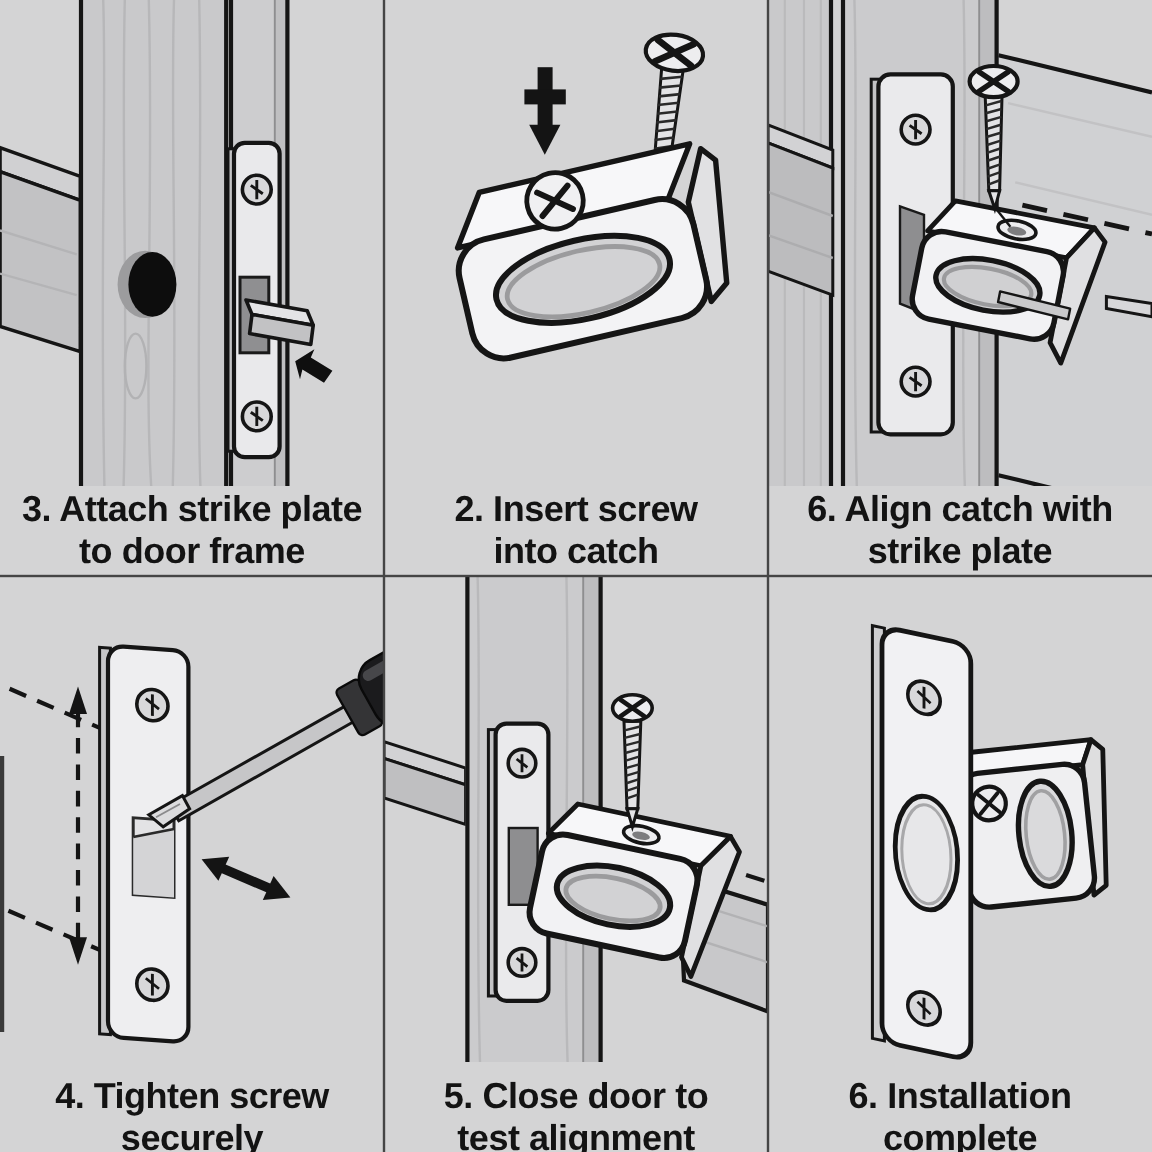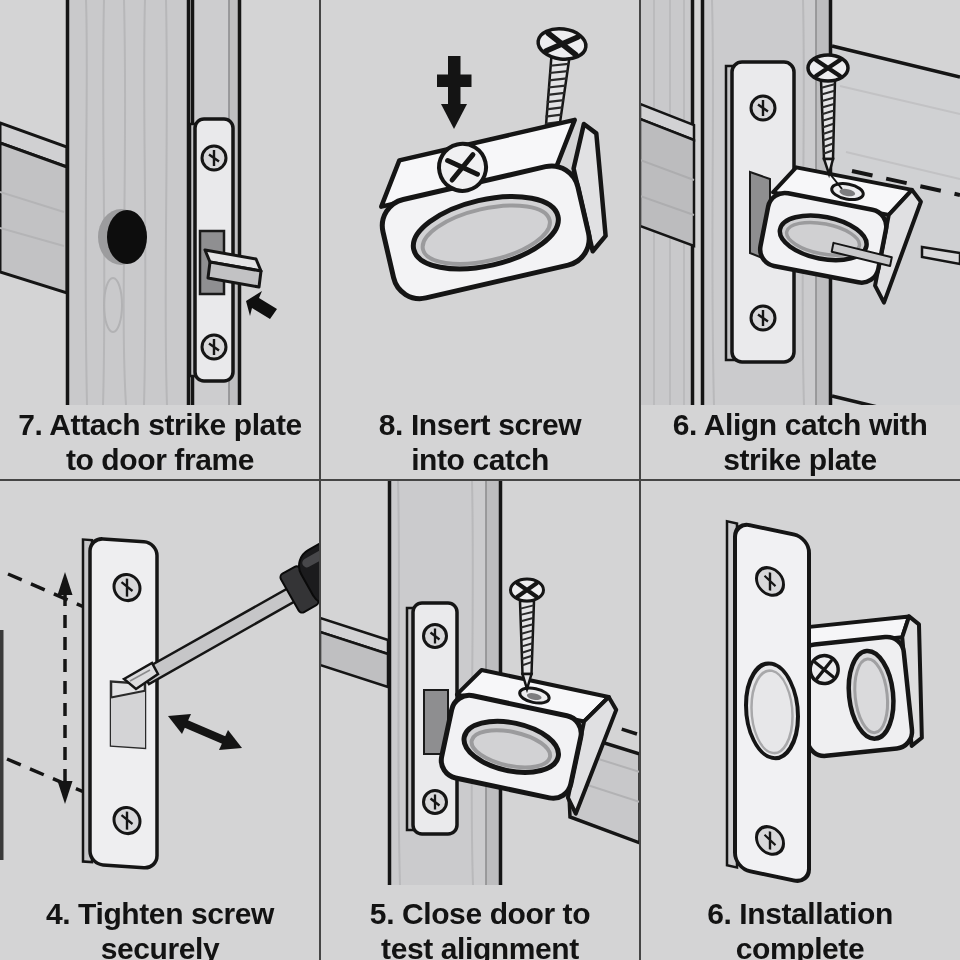--- a/index.html
+++ b/index.html
@@ -60,21 +60,21 @@
         <circle cx="214" cy="347" r="12" fill="#d8d8da" stroke="#151515" stroke-width="3"></circle>
         <path d="M214,339 L214,355 M209,343.5 L219,350.5" stroke="#151515" stroke-width="2.4"></path>
       </g>
       <rect x="200" y="231" width="24" height="63" fill="#8f8f91" stroke="#1a1a1a" stroke-width="2.5"></rect>
       <g stroke-linejoin="round">
         <polygon points="205,250 256,259 261,271 210,262" fill="#e4e4e6" stroke="#151515" stroke-width="3"></polygon>
         <polygon points="210,262 261,271 259,287 208,278" fill="#c2c2c4" stroke="#151515" stroke-width="3"></polygon>
       </g>
       <path d="M246,301 L262,291 L259,298 L277,309 L270,319 L252,308 L250,316 Z" fill="#0f0f0f"></path>
     </svg>
-    <div class="caption">7. Attach strike plate
+    <div class="caption">3. Attach strike plate
 to door frame</div>
   </div>
 
   <div class="cell row-top">
     <svg class="art" viewBox="0 0 320 405">
       <g fill="#141414">
         <rect x="128" y="56" width="12.5" height="50"></rect>
         <rect x="117" y="74.5" width="34.5" height="12.5"></rect>
         <polygon points="121,104 147,104 134,129"></polygon>
       </g>
@@ -90,21 +90,21 @@
         <polygon points="258,213 278,172 288,184 274,286 258,298" fill="#e1e1e3" stroke="#151515" stroke-width="4.5"></polygon>
         <rect x="58" y="205" width="200" height="101" rx="27" fill="#f3f3f5" stroke="#151515" stroke-width="5"></rect>
         <ellipse cx="158" cy="256" rx="74" ry="33" fill="#d2d2d4" stroke="#151515" stroke-width="5"></ellipse>
         <ellipse cx="158" cy="258" rx="65" ry="26" fill="none" stroke="#9b9b9d" stroke-width="4"></ellipse>
         <g>
           <circle cx="150" cy="187" r="23.5" fill="#f0f0f2" stroke="#151515" stroke-width="4"></circle>
           <path d="M137,177 L163,197 M163,177 L137,197" stroke="#151515" stroke-width="5" stroke-linecap="round"></path>
         </g>
       </g>
     </svg>
-    <div class="caption">8. Insert screw
+    <div class="caption">2. Insert screw
 into catch</div>
   </div>
 
   <div class="cell row-top">
     <svg class="art" viewBox="0 0 320 405">
       <g>
         <polygon points="192,46 320,77 320,405 192,405" fill="#d0d1d3"></polygon>
         <path d="M200,86 L320,114 M206,152 L320,179" stroke="#c2c2c4" stroke-width="2" fill="none"></path>
         <line x1="192" y1="46" x2="320" y2="77" stroke="#151515" stroke-width="3.5"></line>
         <line x1="192" y1="396" x2="320" y2="427" stroke="#151515" stroke-width="3.5"></line>

